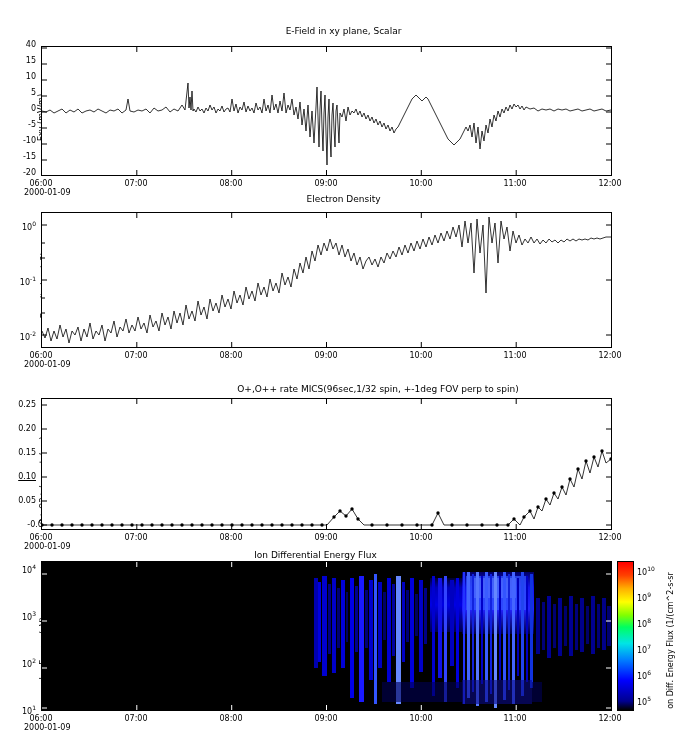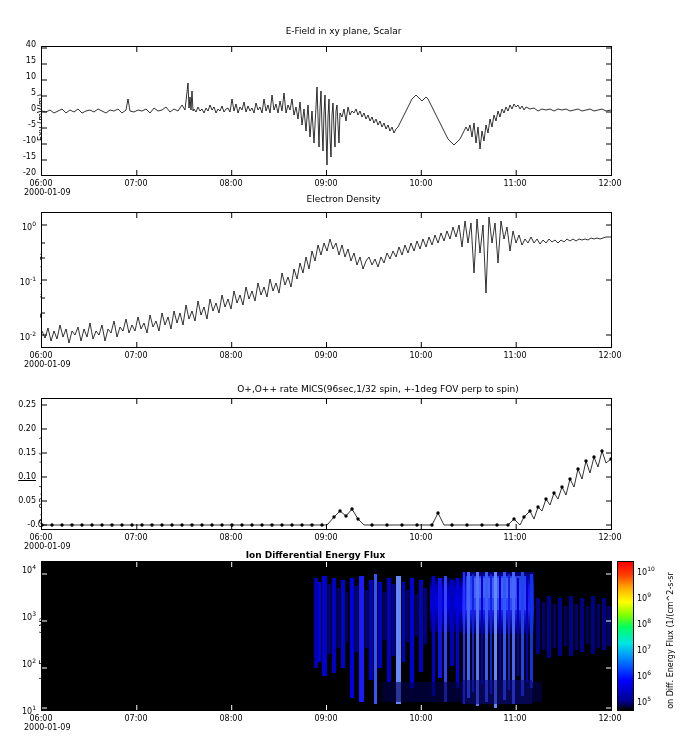--- a/index.html
+++ b/index.html
@@ -364,21 +364,21 @@
   <div class="xtick" style="left:116px;top:153px;width:40px;">07:00</div>
   <div class="xtick" style="left:211px;top:153px;width:40px;">08:00</div>
   <div class="xtick" style="left:306px;top:153px;width:40px;">09:00</div>
   <div class="xtick" style="left:401px;top:153px;width:40px;">10:00</div>
   <div class="xtick" style="left:495px;top:153px;width:40px;">11:00</div>
   <div class="xtick" style="left:590px;top:153px;width:40px;">12:00</div>
   <div class="datelabel" style="left:24px;top:162px;">2000-01-09</div>
 </div>
 
 <div class="panel" style="top:548px;height:207px;">
-  <div class="plot-title" style="top:2px;padding-right:56px;box-sizing:border-box;font-weight:bold;">Ion Differential Energy Flux</div>
+  <div class="plot-title" style="top:2px;padding-right:56px;box-sizing:border-box;">Ion Differential Energy Flux</div>
 
   <div class="ylabel" style="left:-22px;top:96px;width:130px;text-align:center;transform:rotate(-90deg);">Ion Energy (eV)</div>
 
   <div class="ytick" style="left:10px;top:15px;width:26px;">
     <span>10</span><span class="sup">4</span>
   </div>
   <div class="ytick" style="left:10px;top:62px;width:26px;">
     <span>10</span><span class="sup">3</span>
   </div>
   <div class="ytick" style="left:10px;top:109px;width:26px;">

